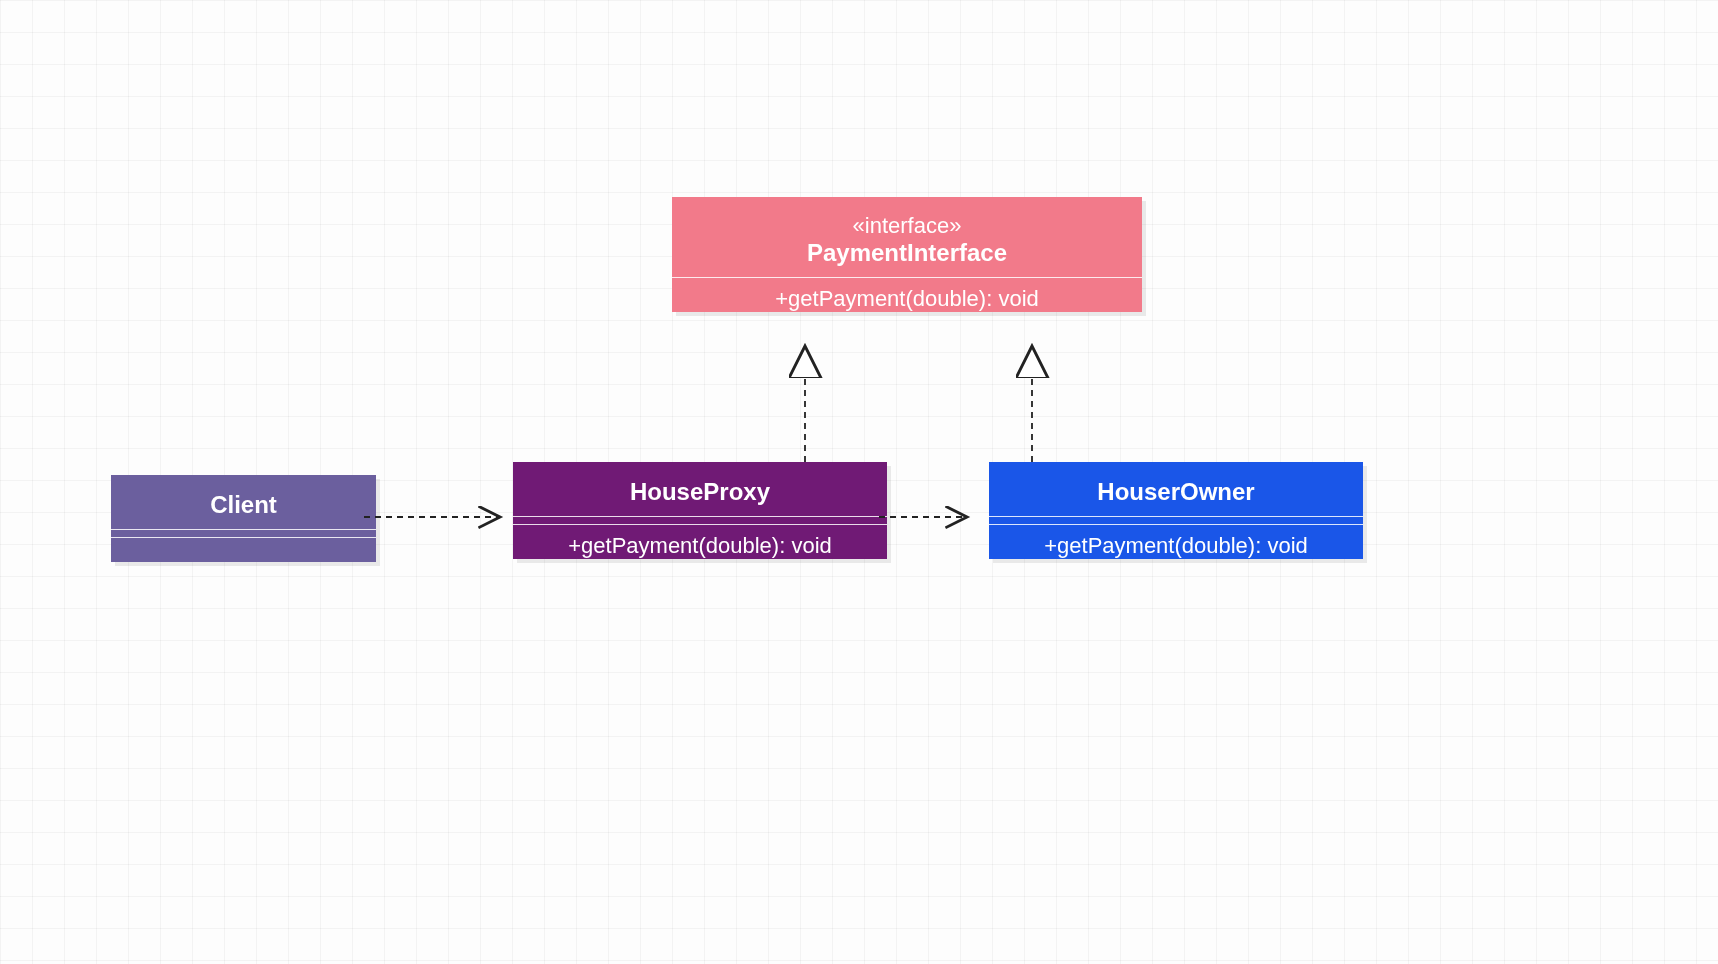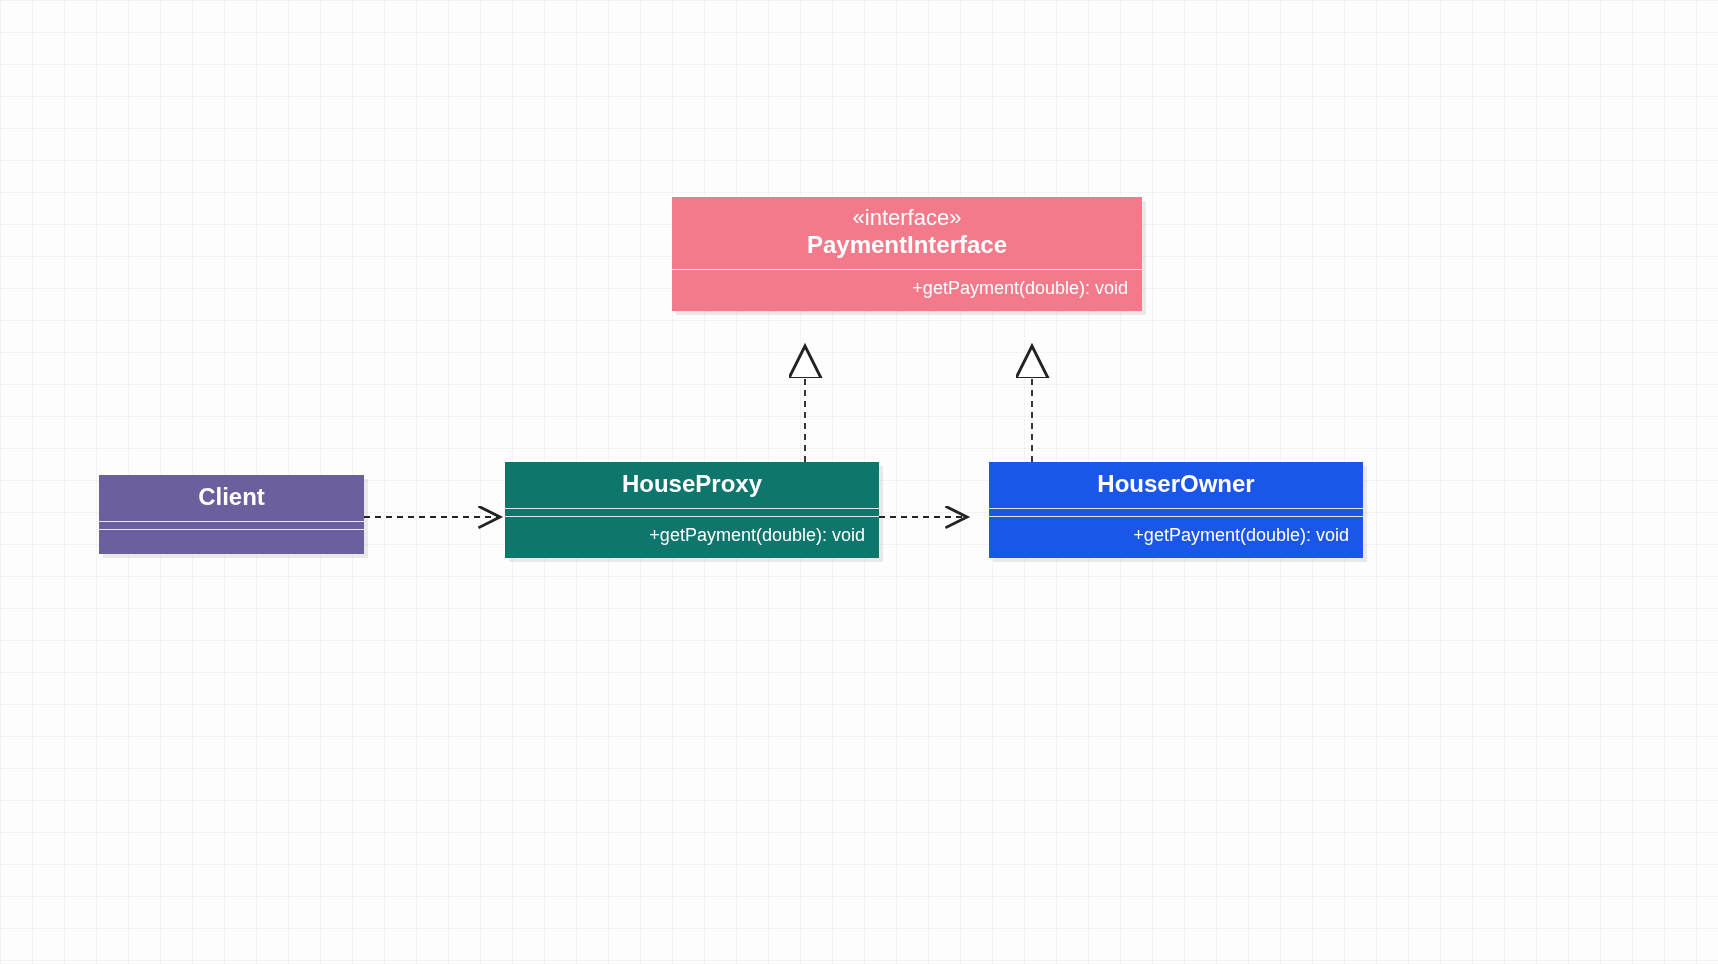--- a/index.html
+++ b/index.html
@@ -17,40 +17,40 @@
       linear-gradient(to bottom, rgba(0,0,0,0.04) 1px, transparent 1px);
     background-size: 32px 32px;
   }
   .canvas { position: absolute; inset: 0; }
   .uml-box {
     position: absolute;
     box-shadow: 4px 4px 0 rgba(0,0,0,0.08);
     color: #fff;
   }
   .uml-header {
-    padding: 8px 14px 10px;
+    padding: 16px 14px 10px;
     text-align: center;
     font-size: 24px;
     font-weight: 700;
     border-bottom: 1.5px solid rgba(255,255,255,0.85);
   }
   .uml-header .stereo { font-weight: 400; font-size: 22px; display:block; }
   .uml-attrs {
     height: 8px;
     border-bottom: 1.5px solid rgba(255,255,255,0.85);
   }
   .uml-ops {
-    padding: 8px 14px 12px;
-    font-size: 18px;
-    text-align: right;
+    padding: 8px 14px 0;
+    font-size: 22px;
+    text-align: center;
     min-height: 18px;
   }
-  .client { background: #6b5f9e; }
+  .client { background: #6b5f9e; margin-left: 12px; }
   .iface  { background: #f27a8a; }
-  .proxy  { background: #0f766e; }
+  .proxy  { background: #701a75; margin-left: 8px; }
   .owner  { background: #1a56e8; margin-left: 17px; }
   svg.connectors { position: absolute; inset: 0; width: 100%; height: 100%; pointer-events: none; }
 </style>
 </head>
 <body>
 
 <div class="grid-bg"></div>
 
 <div class="canvas">
 

